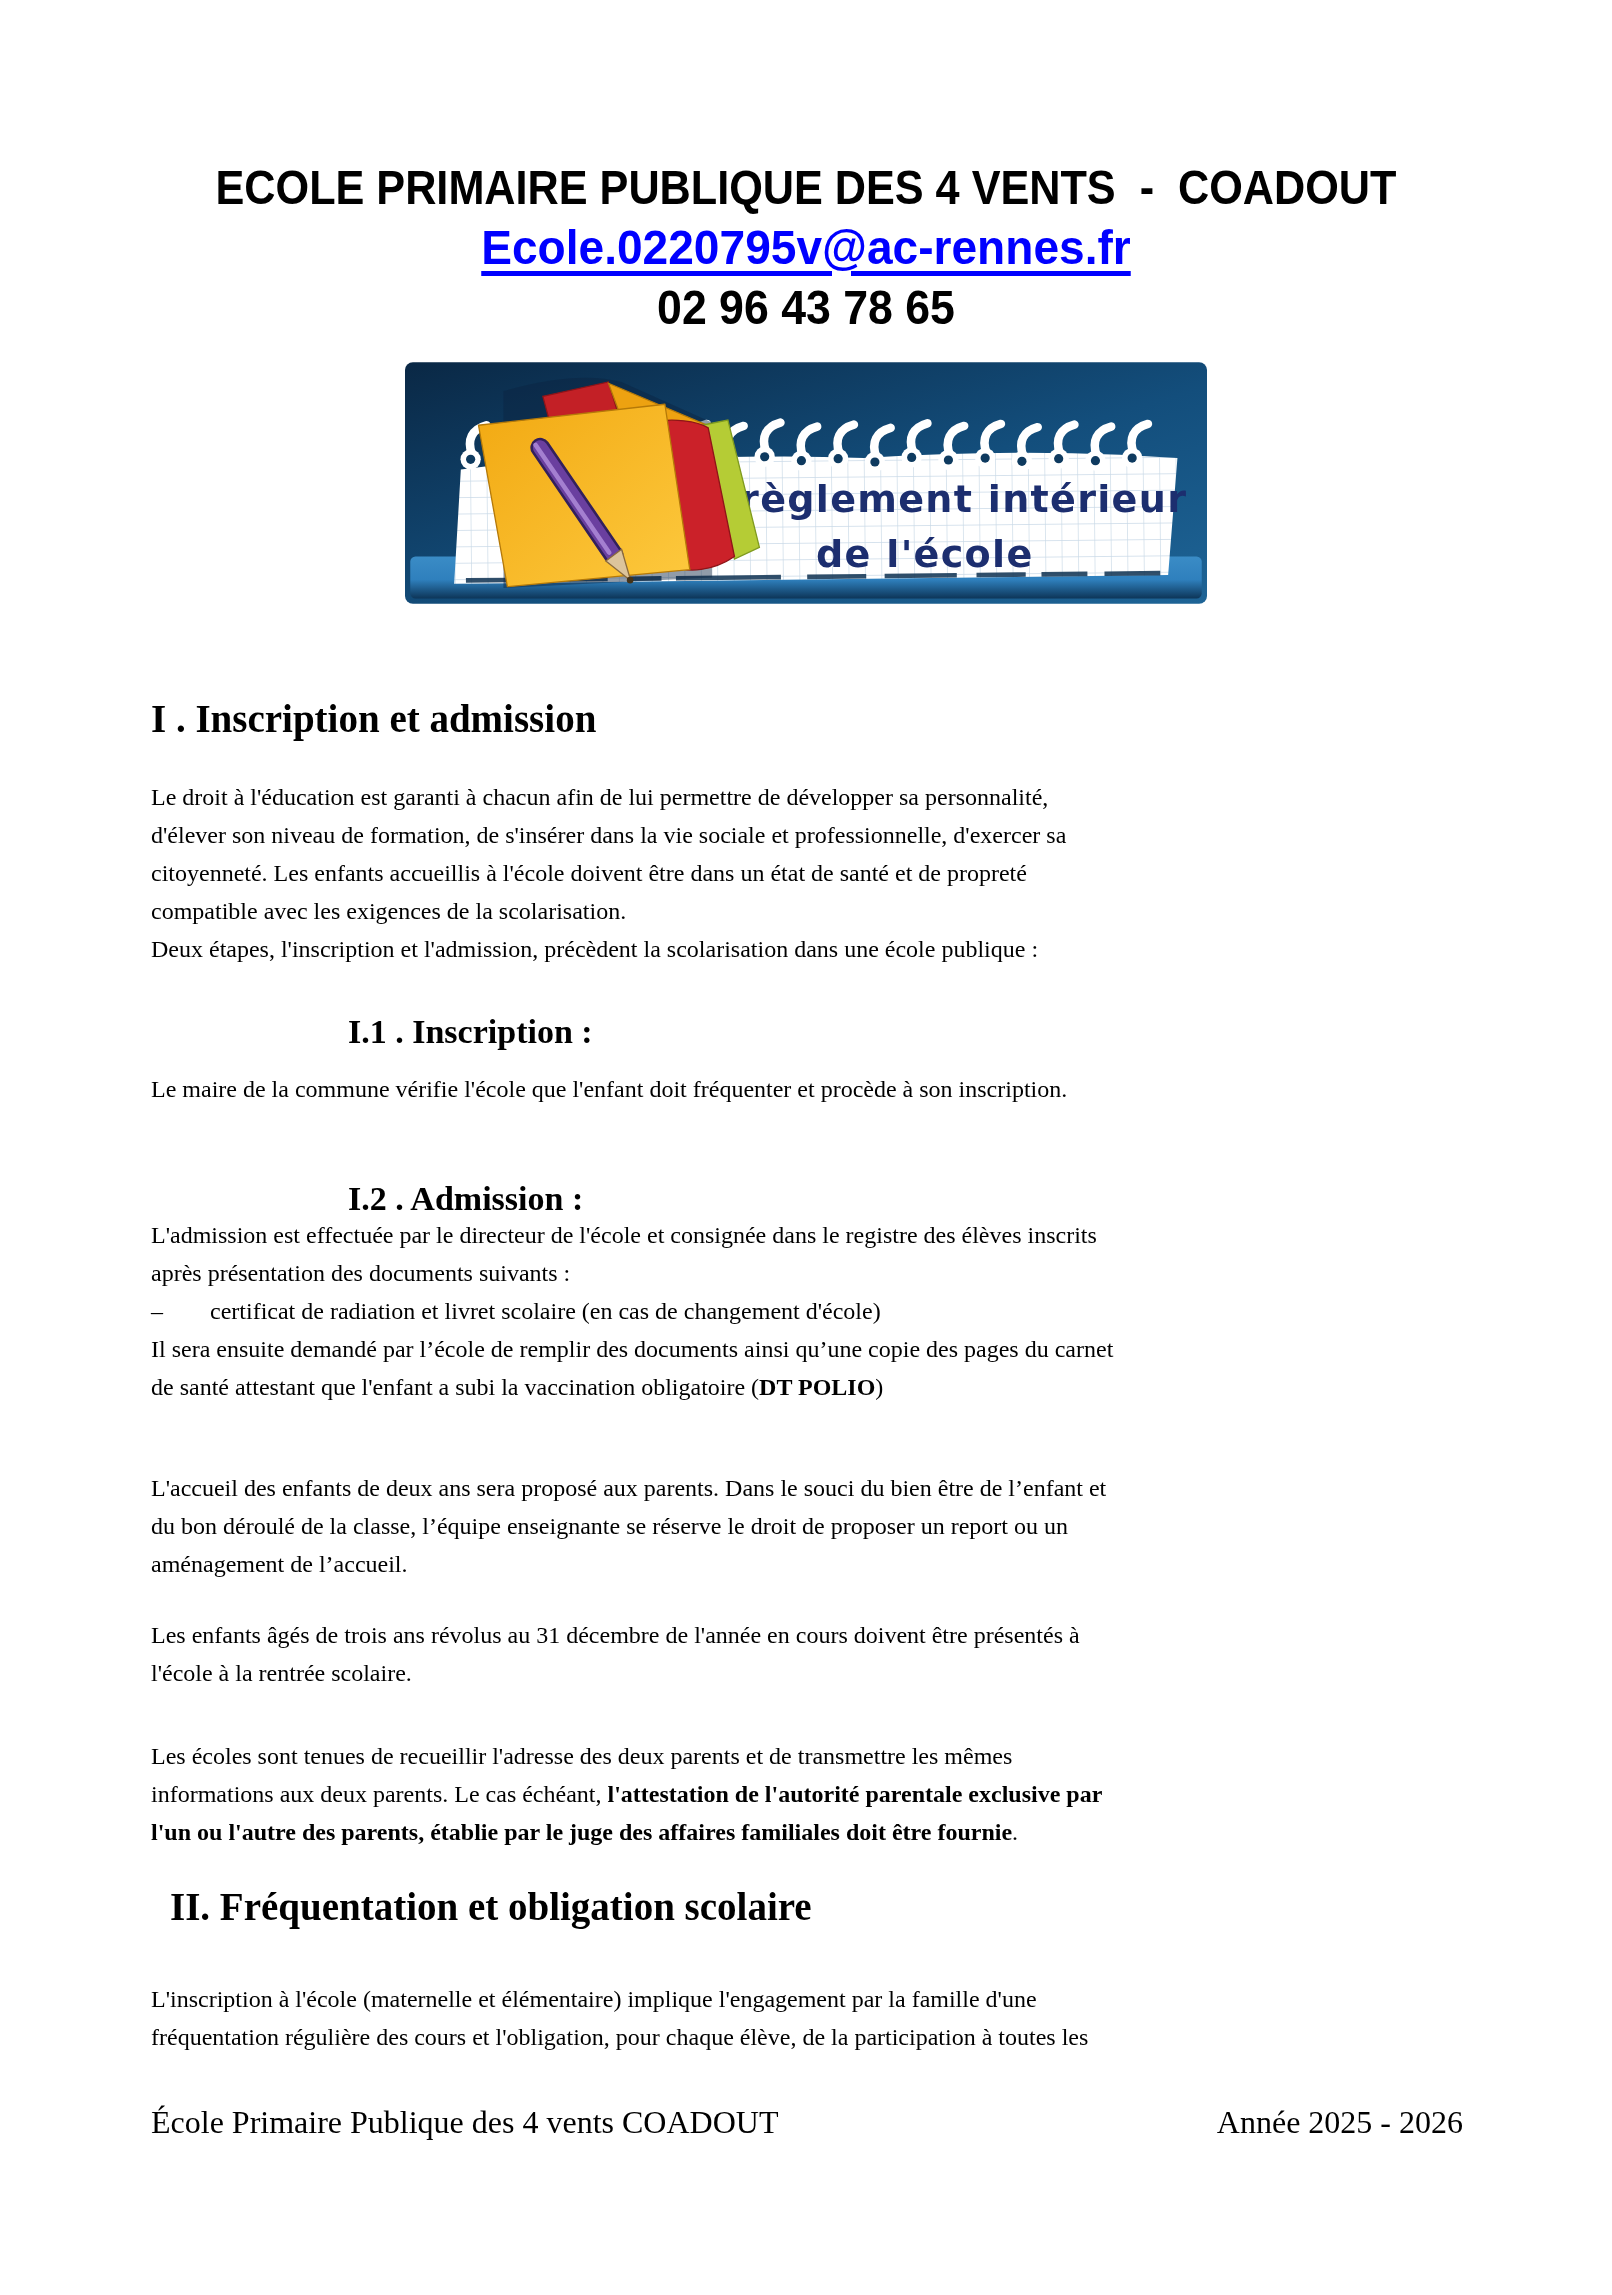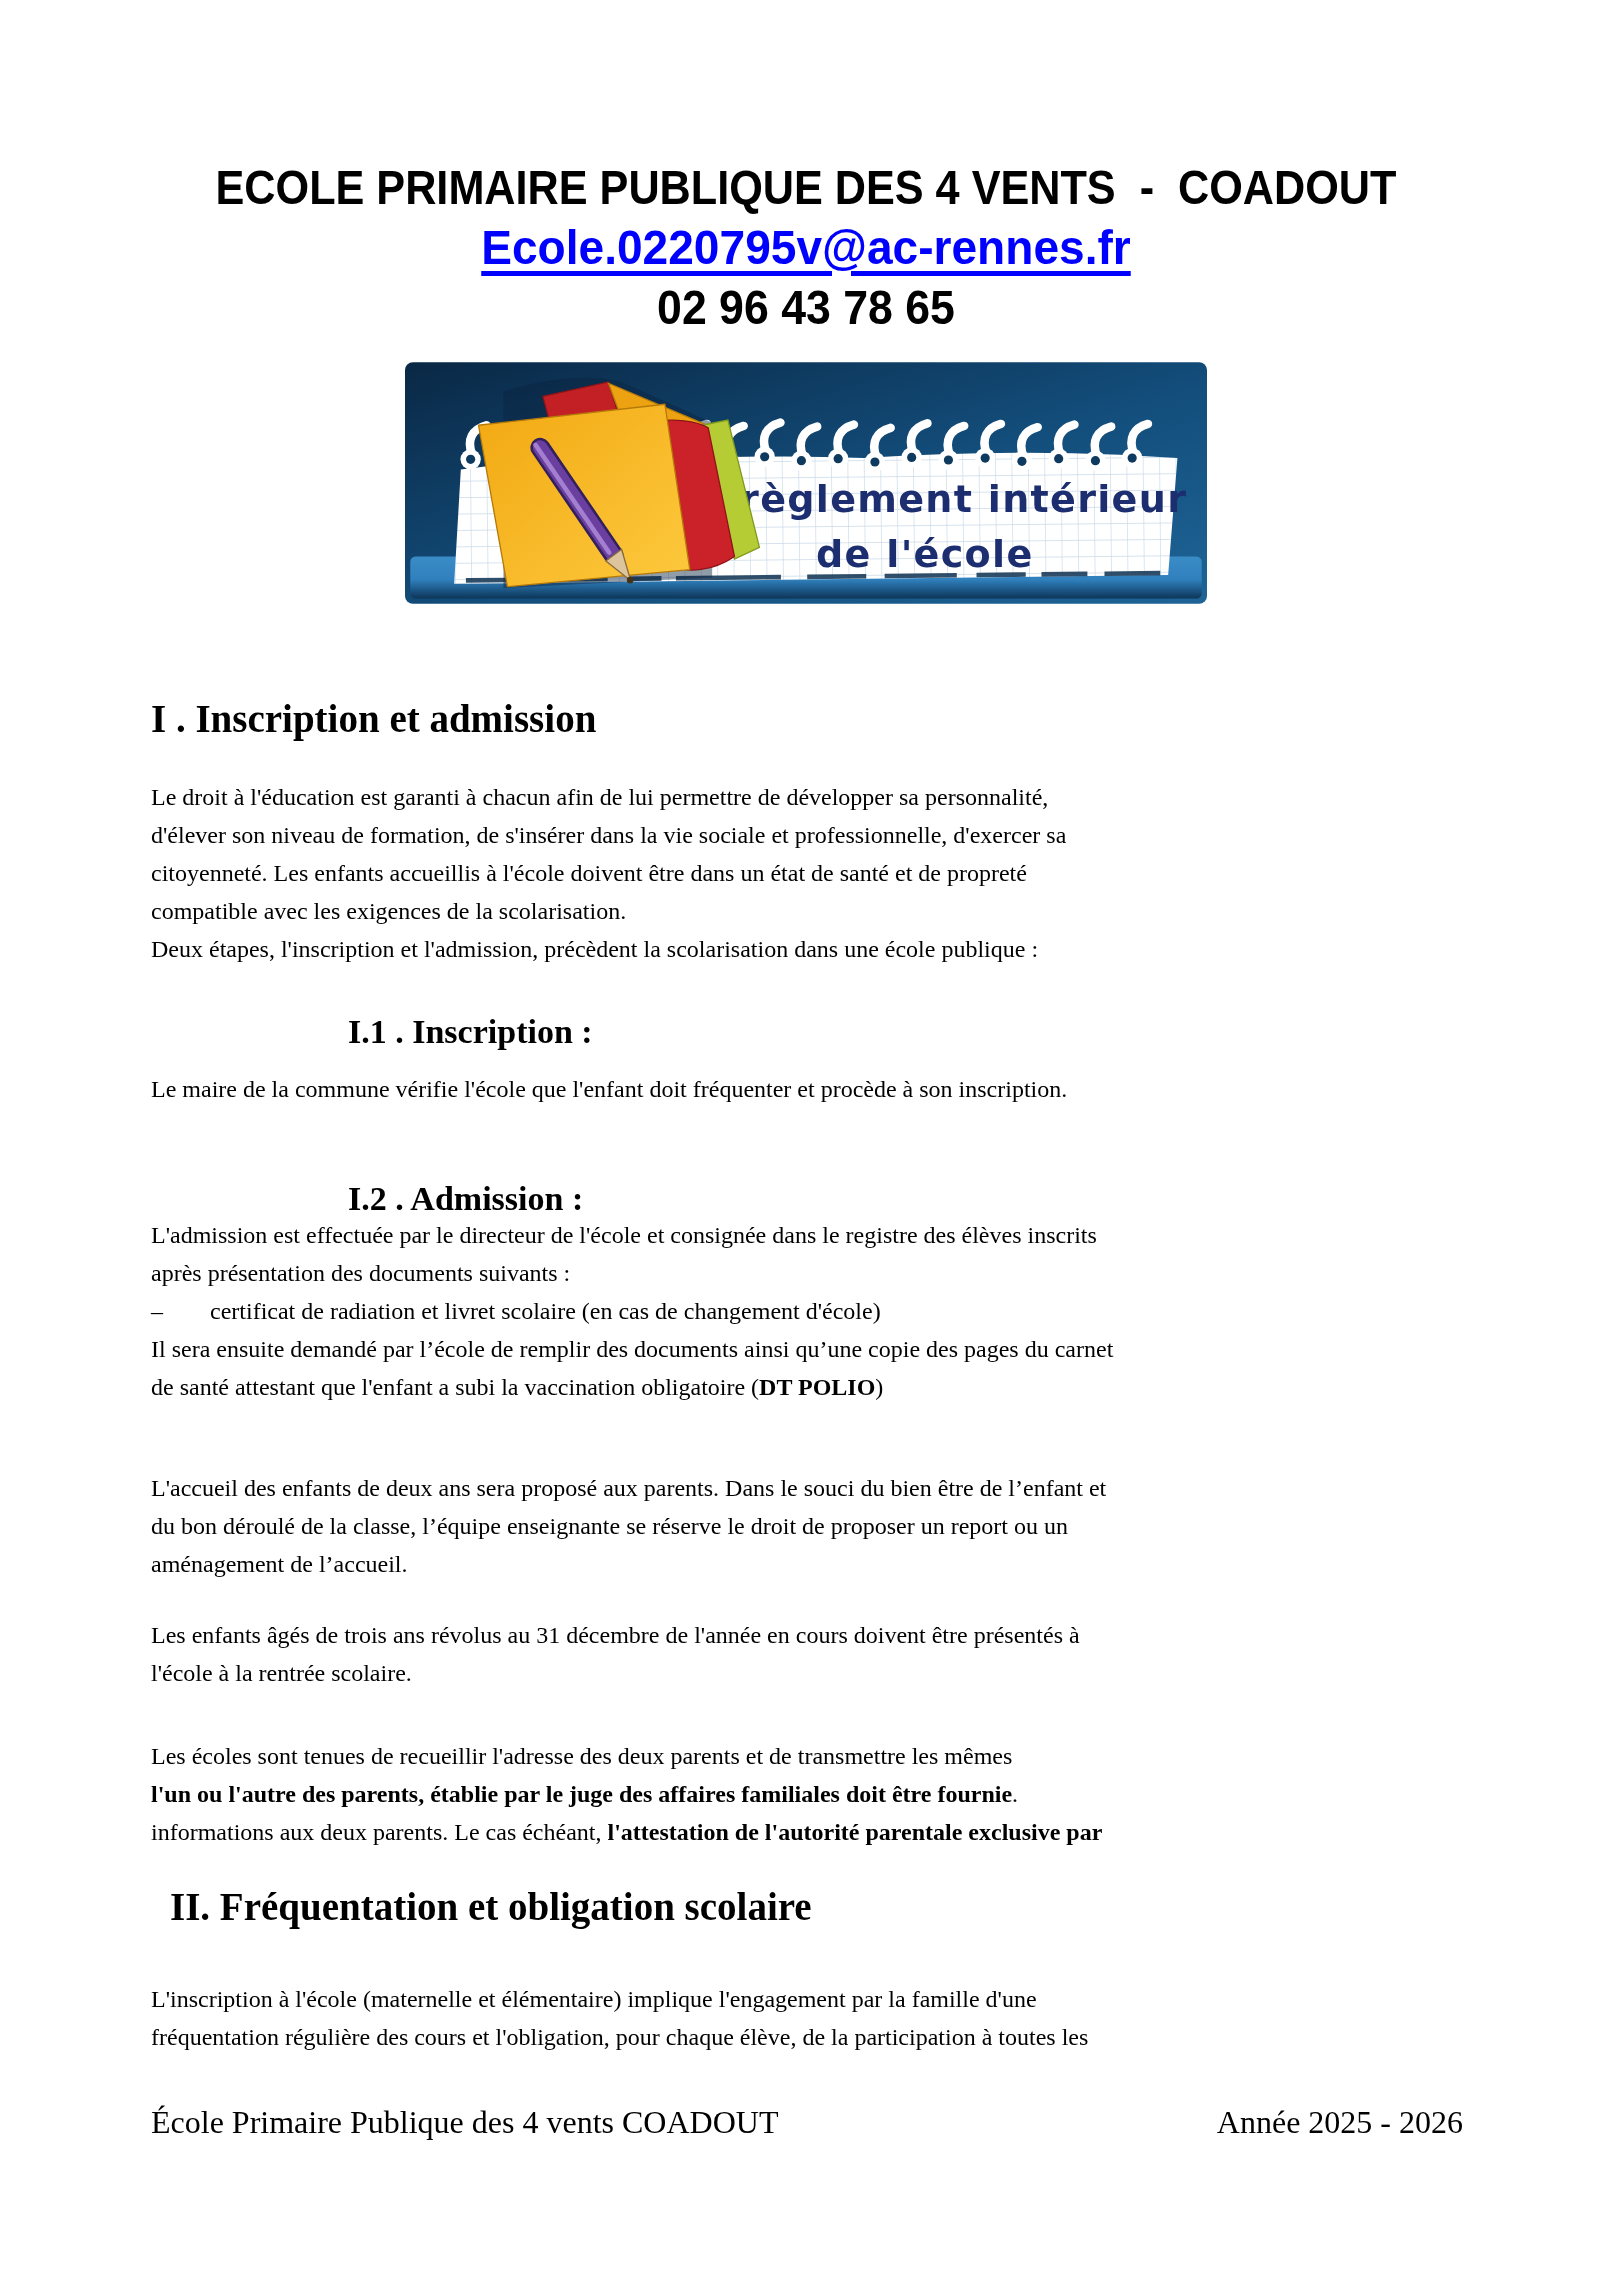--- a/index.html
+++ b/index.html
@@ -172,22 +172,22 @@
   <p class="abs para" id="p-accueil">
       <span class="lines">L'accueil des enfants de deux ans sera proposé aux parents. Dans le souci du bien être de l’enfant et<br>du bon déroulé de la classe, l’équipe enseignante se réserve le droit de proposer un report ou un<br>aménagement de l’accueil.</span>
     </p>
 
   <p class="abs para" id="p-age">
       <span class="lines">Les enfants âgés de trois ans révolus au 31 décembre de l'année en cours doivent être présentés à<br>l'école à la rentrée scolaire.</span>
     </p>
 
   <p class="abs para" id="p-ecoles">
     <span class="ln">Les écoles sont tenues de recueillir l'adresse des deux parents et de transmettre les mêmes</span>
+    <span class="ln"><span>informations aux deux parents. Le cas échéant, </span><b>l'attestation de l'autorité parentale exclusive par</b></span>
     <span class="ln"><b>l'un ou l'autre des parents, établie par le juge des affaires familiales doit être fournie</b><span>.</span></span>
-    <span class="ln"><span>informations aux deux parents. Le cas échéant, </span><b>l'attestation de l'autorité parentale exclusive par</b></span>
   </p>
 
   <h1 class="abs h-main" id="h2">II. Fréquentation et obligation scolaire</h1>
 
   <p class="abs para" id="p-inscr">
       <span class="lines">L'inscription à l'école (maternelle et élémentaire) implique l'engagement par la famille d'une<br>fréquentation régulière des cours et l'obligation, pour chaque élève, de la participation à toutes les</span>
     </p>
 
   <footer class="abs doc-footer">
     <span>École Primaire Publique des 4 vents COADOUT</span>

